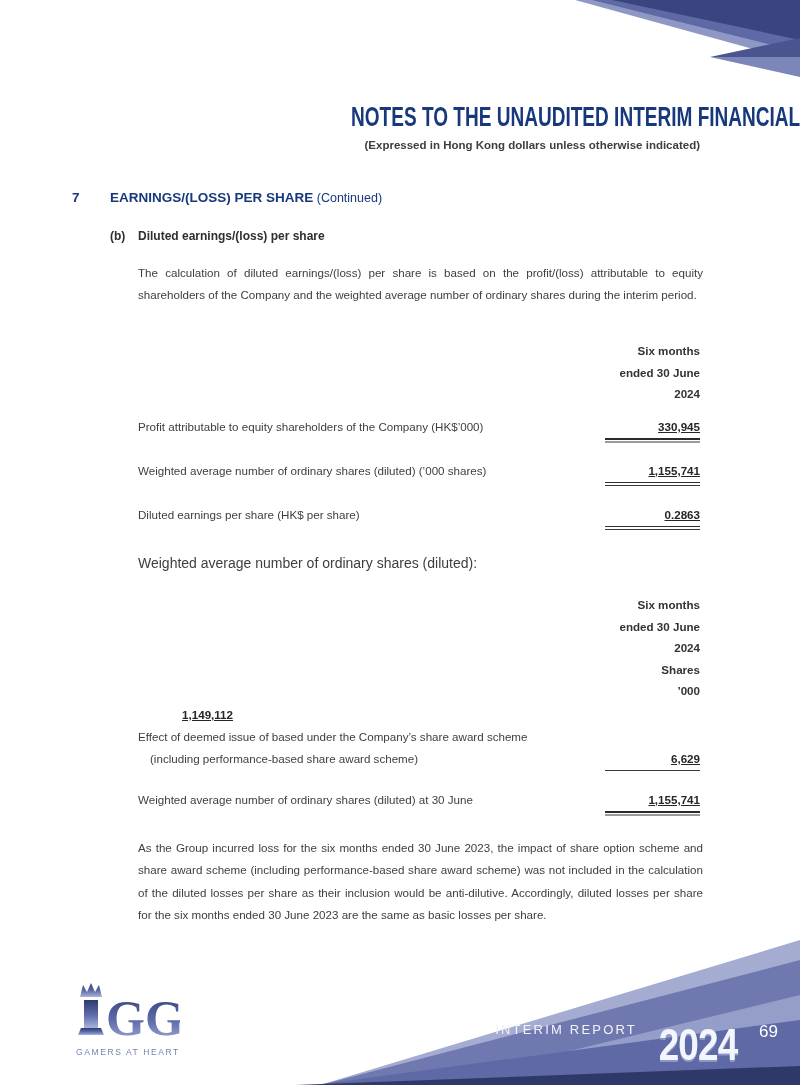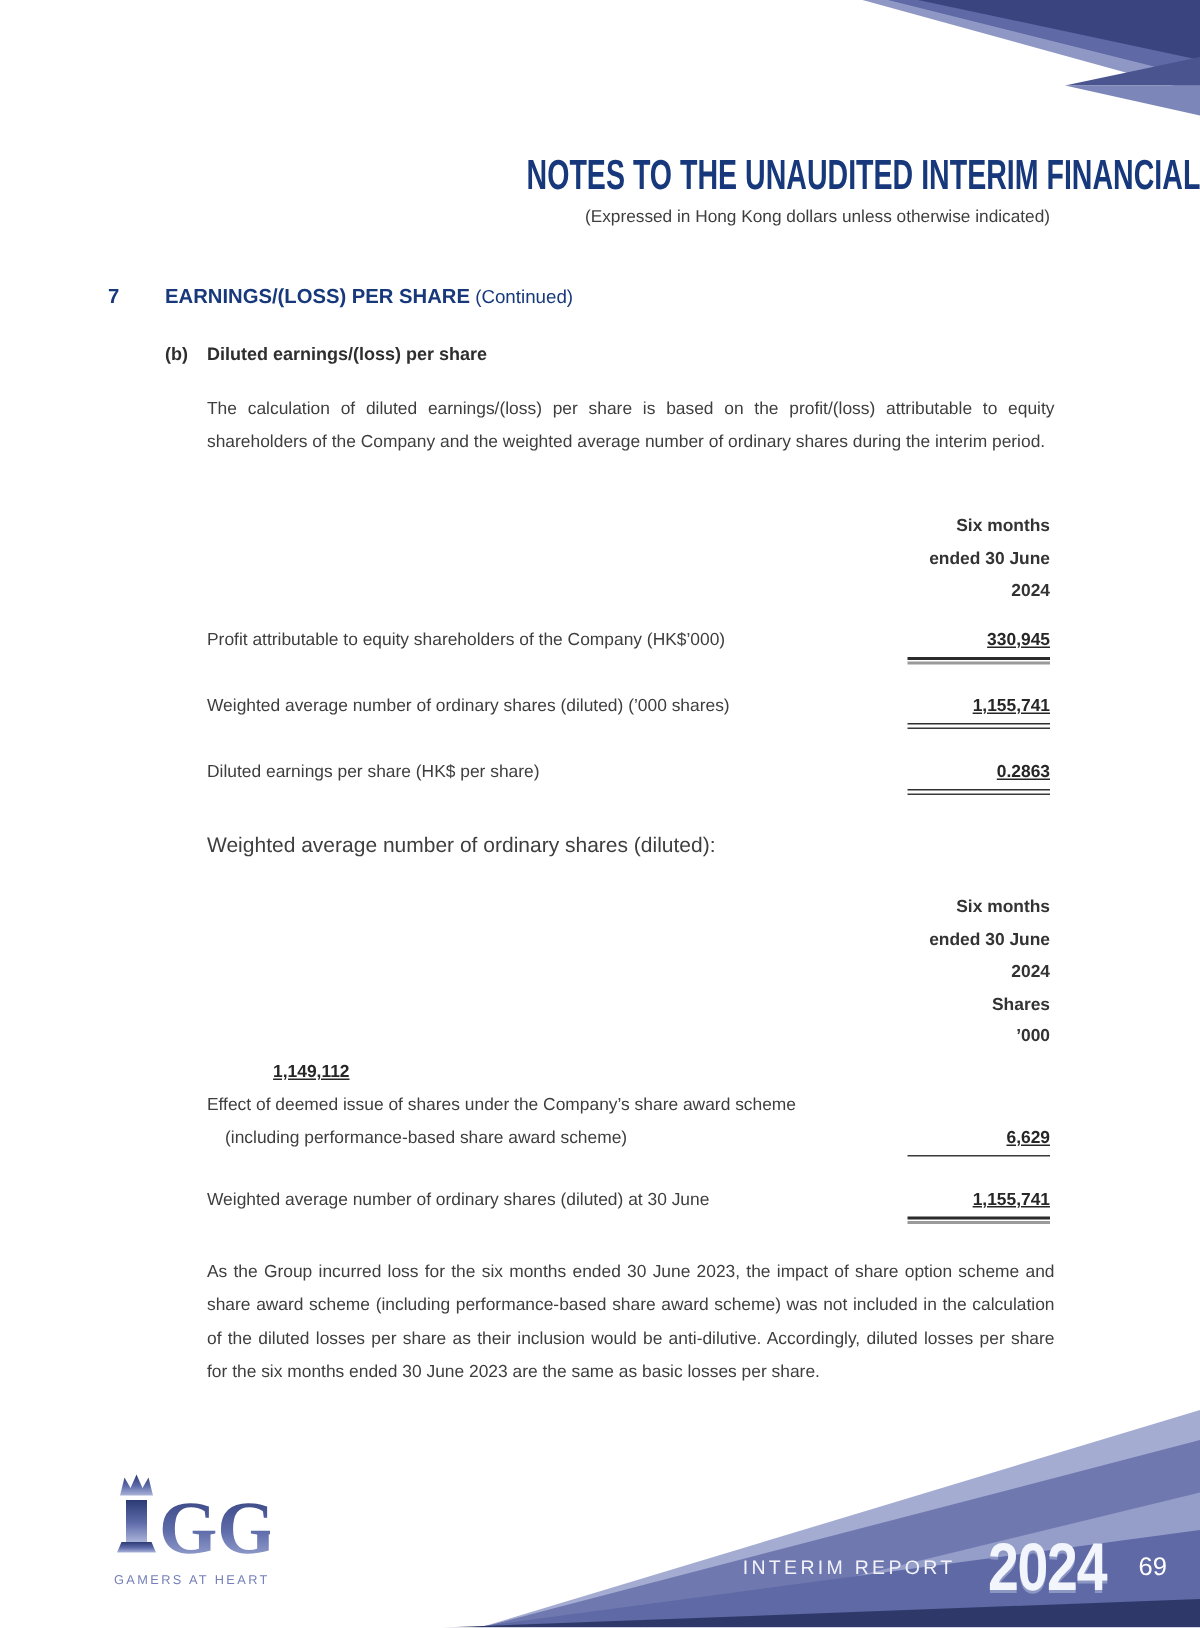--- a/index.html
+++ b/index.html
@@ -17,21 +17,21 @@
   #deco-bottom { bottom:0; left:0; }
 
   
   .header-wrap { position:absolute; left:100px; right:100px; top:101px; text-align:right; }
   .page-title {
     display:inline-block;
     font-size:28px; font-weight:700; color:#17397c;
     letter-spacing:0px; white-space:nowrap;
     transform:scaleX(0.68); transform-origin:right center;
   }
-  .page-subtitle { margin-top:6px; font-size:11.5px; color:#3e3e3e; }
+  .page-subtitle { margin-top:6px; font-size:11.5px; color:#3e3e3e;font-weight:bold; }
 
   
   .section-heading { position:absolute; top:190px; left:72px; right:100px;
     font-size:13.5px; font-weight:700; color:#17397c; }
   .section-heading .sec-num { position:absolute; left:0; }
   .section-heading .sec-title { position:absolute; left:38px; white-space:nowrap; }
   .section-heading .sec-cont { font-weight:400; font-size:12.5px; }
 
   .subsection-heading { position:absolute; top:229px; left:110px; right:100px;
     font-size:12px; font-weight:700; color:#2e2e2e; }
@@ -76,21 +76,21 @@
   #t2-row2a { top:730px; }
   #t2-row2b { top:752px; }
   #t2-row3 { top:793px; }
 
   
   #logo { position:absolute; left:76px; top:982px; width:110px; }
   .logo-tagline { margin-top:3px; font-size:8.5px; letter-spacing:1.6px;
     color:#7580b8; font-weight:400; white-space:nowrap; }
 
   #footer-text { position:absolute; right:22px; top:1022px;
-    display:flex; align-items:center; gap:13px; color:#ffffff; }
+    display:flex; align-items:flex-start; gap:13px; color:#ffffff; }
   .footer-report-label { font-size:13px; letter-spacing:2.2px; font-weight:400;
     color:#f2f3fa; }
   .footer-year { font-size:45px; font-weight:700; line-height:45px;
     color:#f3f5fc; transform:scaleX(0.82); transform-origin:center;
     text-shadow:0 2px 0 #8d97c4; letter-spacing:-1px; }
   .footer-page-num { font-size:17px; font-weight:400; color:#ffffff; }
 </style>
 </head>
 <body>
 
@@ -155,21 +155,21 @@
   <div>ended 30 June</div>
   <div>2024</div>
   <div>Shares</div>
   <div>’000</div>
 </div>
 
 <div class="trow" id="t2-row1">
   <span class="num">1,149,112</span>
 </div>
 <div class="trow" id="t2-row2a">
-  <span class="lbl">Effect of deemed issue of shares under the Company’s share award scheme</span>
+  <span class="lbl">Effect of deemed issue of based under the Company’s share award scheme</span>
 </div>
 <div class="trow" id="t2-row2b">
   <span class="lbl indent">(including performance-based share award scheme)</span>
   <span class="num sgl">6,629</span>
 </div>
 <div class="trow" id="t2-row3">
   <span class="lbl">Weighted average number of ordinary shares (diluted) at 30 June</span>
   <span class="num dblg">1,155,741</span>
 </div>
 

